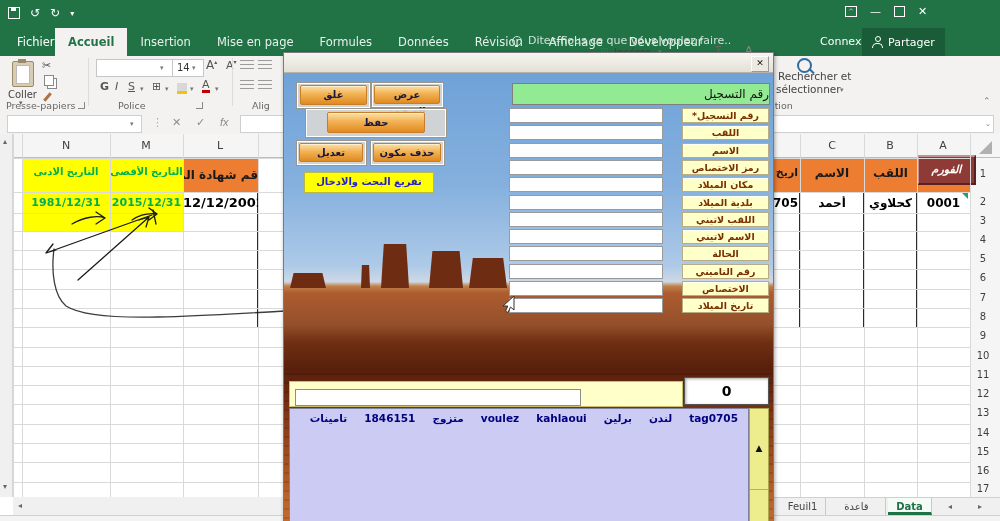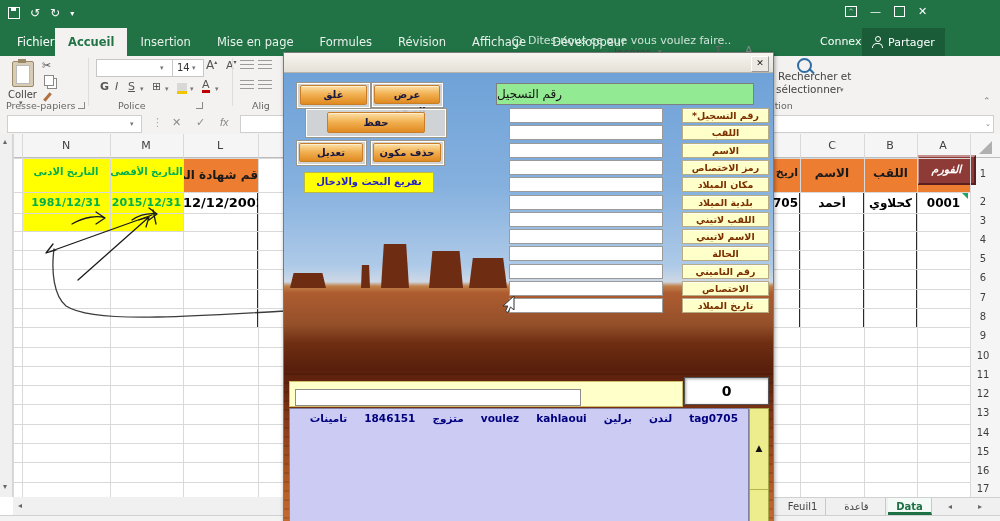--- a/index.html
+++ b/index.html
@@ -72,21 +72,21 @@
   #uf-titlebar{left:0;top:0;width:489px;height:20px;background:linear-gradient(#f7f5f0,#e4e0d6);border-bottom:1px solid #b8b4a8;box-sizing:border-box;}
   #uf-title{right:26px;top:3px;font-size:10px;font-weight:bold;color:#111;direction:rtl;white-space:nowrap;}
   #uf-close{right:4px;top:3px;width:16px;height:14px;background:#ece9e2;border:1px solid #999;border-top-color:#fff;border-left-color:#fff;font-size:9px;line-height:13px;text-align:center;color:#222;}
   #uf-photo{left:0;top:20px;width:489px;height:449px;
     background:linear-gradient(180deg,#6fa2d8 0%,#85b0de 25%,#aecae8 43%,#ced8e6 46.5%,#c08048 47.5%,#ae5c30 49%,#94502a 56%,#6f2f12 60%,#581f0c 66%,#6e2a10 72%,#8f3f1b 80%,#a85322 88%,#ba6129 94%,#c46a2f 100%);}
   .butte{position:absolute;background:#6e2d12;clip-path:polygon(10% 0,90% 0,100% 100%,0 100%);}
   .streaks{left:0;top:300px;width:489px;height:149px;background:repeating-linear-gradient(180deg,rgba(0,0,0,.12) 0 2px,transparent 2px 9px);}
   .orangebtn{position:absolute;background:linear-gradient(#fbe0a8,#f2b254 45%,#e08a20);border:1px solid #c87e28;border-radius:2px;color:#17173f;font-weight:bold;font-size:10px;text-align:center;box-shadow:inset 0 1px 0 #ffeecc;}
   .frame{position:absolute;background:rgba(222,219,212,.85);border:1px solid #fff;box-shadow:0 0 0 1px #9a968c;}
   #btn-clear{position:absolute;background:#ffff00;border:1px solid #b9b94a;color:#2222cc;font-weight:bold;font-size:10px;text-align:center;}
-  #reg-header{left:212px;top:30px;width:258px;height:22px;background:#92ea92;border:1px solid #7f7f7f;box-sizing:border-box;text-align:left;font-size:12px;color:#111;line-height:20px;direction:rtl;}
+  #reg-header{left:228px;top:30px;width:258px;height:22px;background:#92ea92;border:1px solid #7f7f7f;box-sizing:border-box;text-align:right;font-size:12px;color:#111;line-height:20px;direction:rtl;}
   .uf-label{position:absolute;left:398px;width:87px;height:15px;background:#ffffc9;border:1px solid #b8ac84;box-shadow:inset 1px 1px 0 #fffff0;box-sizing:border-box;text-align:center;font-size:9.5px;font-weight:bold;color:#7b3000;line-height:13px;direction:rtl;white-space:nowrap;}
   .uf-input{position:absolute;left:225px;width:154px;height:15px;background:#fff;border:1px solid #9a9a9a;box-sizing:border-box;}
   #yellowstrip{left:5px;top:328px;width:394px;height:26px;background:#ffffc9;border:1px solid #cdbd6a;box-sizing:border-box;}
   #innerbox{left:11px;top:336px;width:286px;height:17px;background:#fff;border:1px solid #8d8d8d;box-sizing:border-box;}
   #counter{left:400px;top:324px;width:85px;height:28px;background:#fff;border:1px solid #555;box-shadow:inset 1px 1px 3px rgba(0,0,0,.35);box-sizing:border-box;text-align:center;font-size:14px;font-weight:bold;color:#000;line-height:26px;}
   #listbox{left:5px;top:355px;width:460px;height:114px;background:#cbcbf3;border:1px solid #8080a0;box-sizing:border-box;overflow:hidden;}
   #listrow{position:absolute;left:0;top:1px;width:100%;height:16px;direction:rtl;display:flex;gap:17px;padding:0 10px;box-sizing:border-box;color:#00007f;font-weight:bold;font-size:10.5px;line-height:16px;white-space:nowrap;}
   #listscroll{left:465px;top:355px;width:20px;height:114px;background:#eded8e;border:1px solid #a8a850;box-sizing:border-box;}
   #ls-up{position:absolute;left:0;top:28px;width:18px;height:22px;text-align:center;font-size:9px;color:#111;line-height:22px;}
   #ls-div{position:absolute;left:0;top:80px;width:18px;height:1px;background:#b5b549;}
@@ -112,20 +112,21 @@
     </div>
   </div>
 
   <div class="abs" id="tabrow">
     <div class="abs" id="file-tab">Fichier</div>
     <div class="abs" id="ribbon-tabs">
         <span class="rtab active">Accueil</span>
         <span class="rtab">Insertion</span>
         <span class="rtab">Mise en page</span>
         <span class="rtab">Formules</span>
+        <span class="rtab">Données</span>
         <span class="rtab">Révision</span>
         <span class="rtab">Affichage</span>
         <span class="rtab">Développeur</span>
       </div>
     <div class="abs" id="tellme">
       <span class="bulb"></span>
       <span>Dites-nous ce que vous voulez faire..</span>
     </div>
     <div class="abs" id="conn">Connexion</div>
     <div class="abs" id="share">

